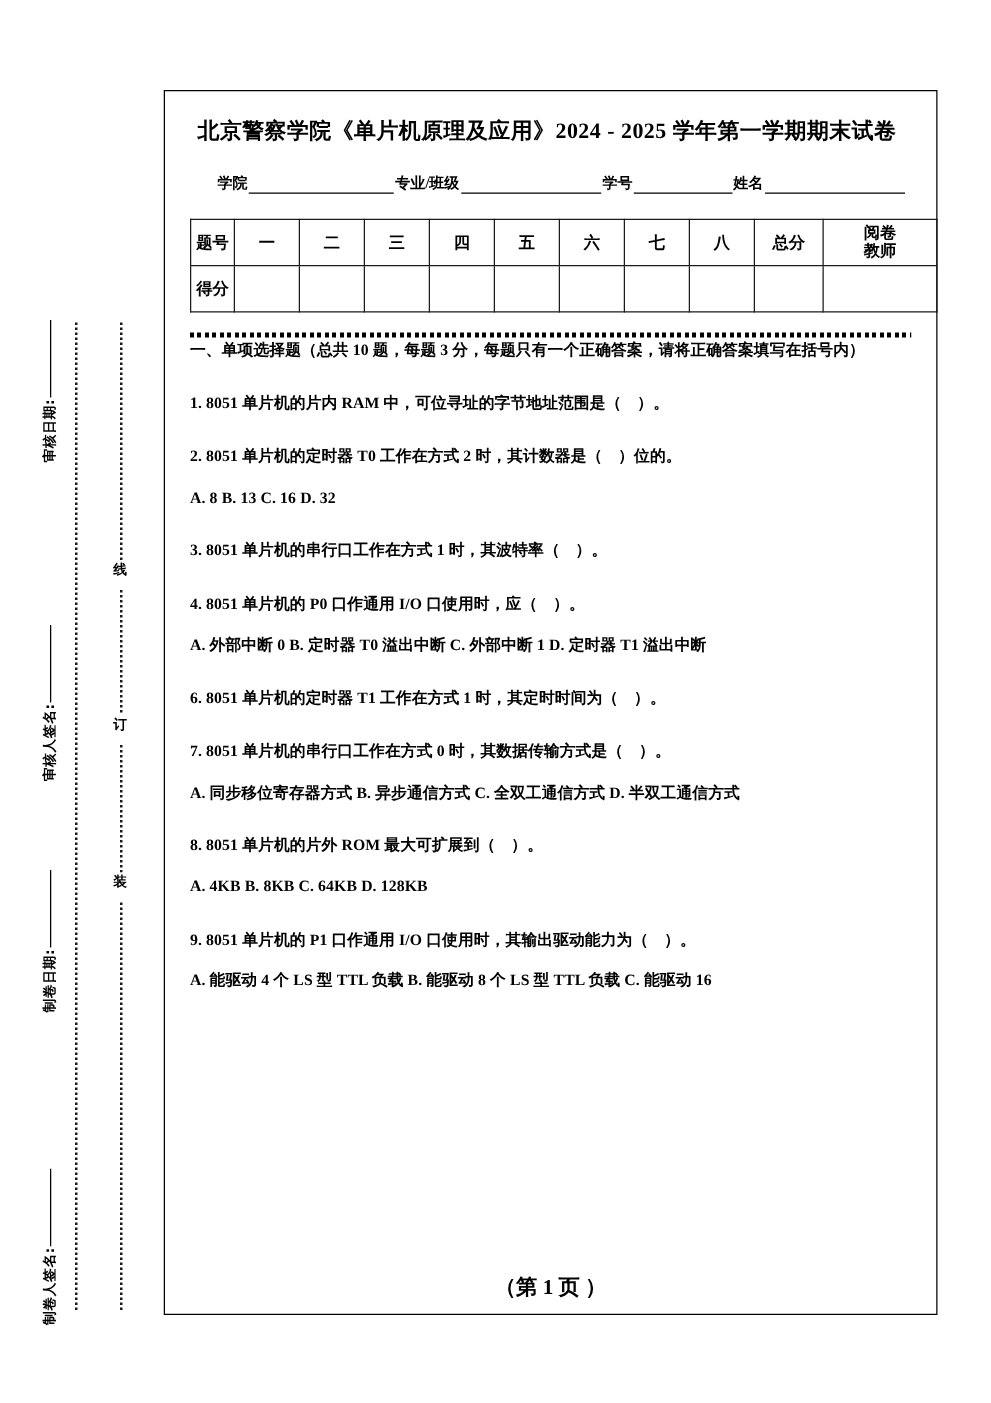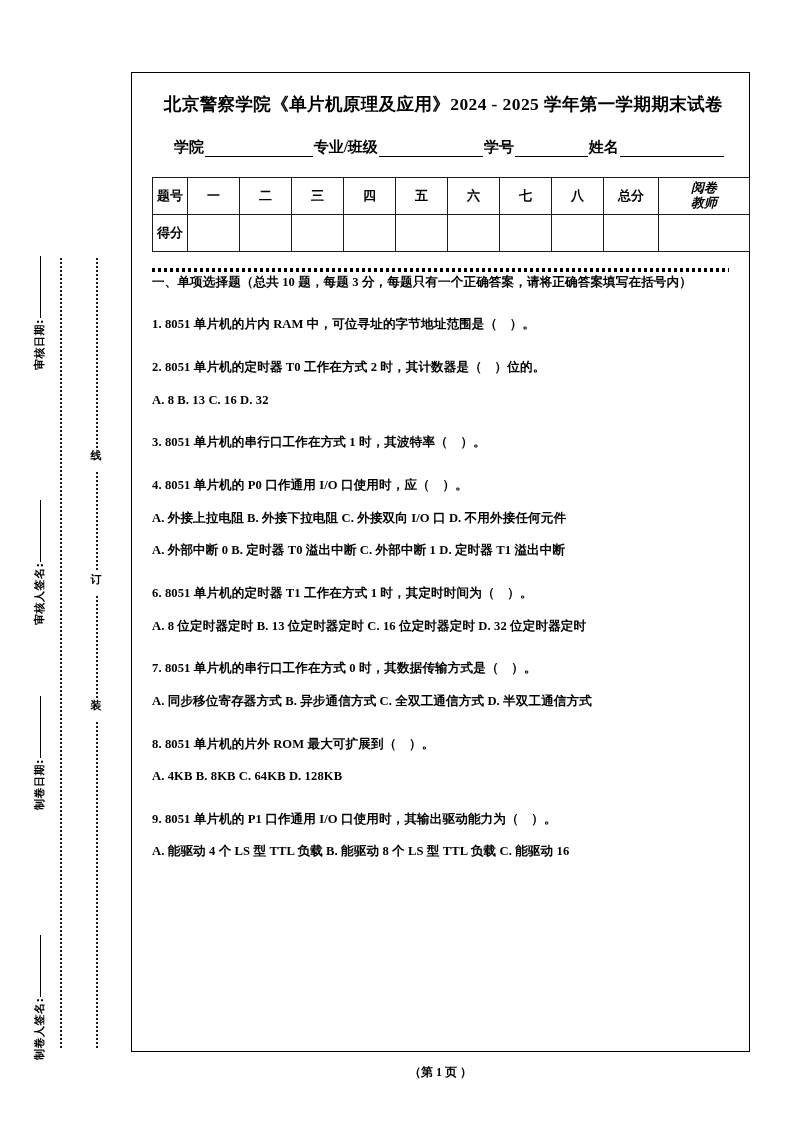--- a/index.html
+++ b/index.html
@@ -58,31 +58,31 @@
     width:619px;height:980px;
     border:1.5px solid #000;
     box-sizing:border-box;
     padding:14px 20px 0 20px;
   }
 
   .doc-title{
     font-family:"Liberation Serif",serif;
     font-size:17.5px;
     font-weight:bold;
-    text-align:right;
+    text-align:left;
     line-height:1.75;
     letter-spacing:0.4px;
     margin:2px 6px 0 6px;
   }
 
   .info-line{
     margin-top:18px;
     margin-left:22px;
     margin-right:4px;
-    font-size:15px;
+    font-size:12px;
     font-family:"Liberation Serif",serif;
     font-weight:bold;
     display:flex;
     align-items:flex-end;
     white-space:nowrap;
   }
   .info-line .lbl{flex:0 0 auto;}
   .info-line .blank{
     flex:1 1 auto;
     border-bottom:1px solid #000;
@@ -116,21 +116,21 @@
     width:34px;
     font-size:12.5px;
     line-height:1.05;
     padding:2px 0;
   }
   td.vtitle span{display:block;}
   td.twoline{line-height:1.12;font-size:12.5px;}
   td.twoline span{display:block;}
   .col-num{width:51px;}
   .col-total{width:54px;}
-  .col-teacher{width:90px;font-style:italic;}
+  .col-teacher{width:90px;}
 
   
   .dotrule{
     margin-top:16px;
     height:4px;
     background-image:repeating-linear-gradient(to right,#000 0 3px,transparent 3px 6px);
   }
 
   
   .section-head{
@@ -157,26 +157,26 @@
     font-family:"Liberation Serif",serif;
     font-weight:bold;
     line-height:1.72;
     text-align:justify;
     letter-spacing:0.1px;
   }
 
   
   .footer{
     position:absolute;
-    left:131px;top:1064px;
+    left:131px;top:1018px;
     width:619px;
     text-align:center;
     font-family:"Liberation Serif",serif;
     font-weight:bold;
-    font-size:12px;
+    font-size:17px;
   }
 </style>
 </head>
 <body>
 
 <div class="seal-area">
 
   <div class="dotline" style="left:60px;top:258px;height:790px;"></div>
 
   <div class="dotline" style="left:96px;top:258px;height:190px;"></div>
@@ -263,26 +263,24 @@
   <div class="section-head">一、单项选择题（总共 10 题，每题 3 分，每题只有一个正确答案，请将正确答案填写在括号内）</div>
 
   <div class="q">1. 8051 单片机的片内 RAM 中，可位寻址的字节地址范围是（　）。</div>
 
   <div class="q">2. 8051 单片机的定时器 T0 工作在方式 2 时，其计数器是（　）位的。</div>
   <div class="opt">A. 8   B. 13   C. 16   D. 32</div>
 
   <div class="q">3. 8051 单片机的串行口工作在方式 1 时，其波特率（　）。</div>
 
   <div class="q">4. 8051 单片机的 P0 口作通用 I/O 口使用时，应（　）。</div>
-  <div class="opt">A. 外接上拉电阻   B. 外接下拉电阻   C. 外接双向 I/O 口   D. 不用外接任何元件</div>
 
   <div class="opt">A. 外部中断 0   B. 定时器 T0 溢出中断   C. 外部中断 1   D. 定时器 T1 溢出中断</div>
 
   <div class="q">6. 8051 单片机的定时器 T1 工作在方式 1 时，其定时时间为（　）。</div>
-  <div class="opt">A. 8 位定时器定时   B. 13 位定时器定时   C. 16 位定时器定时   D. 32 位定时器定时</div>
 
   <div class="q">7. 8051 单片机的串行口工作在方式 0 时，其数据传输方式是（　）。</div>
   <div class="opt">A. 同步移位寄存器方式   B. 异步通信方式   C. 全双工通信方式   D. 半双工通信方式</div>
 
   <div class="q">8. 8051 单片机的片外 ROM 最大可扩展到（　）。</div>
   <div class="opt">A. 4KB   B. 8KB   C. 64KB   D. 128KB</div>
 
   <div class="q">9. 8051 单片机的 P1 口作通用 I/O 口使用时，其输出驱动能力为（　）。</div>
   <div class="opt">A. 能驱动 4 个 LS 型 TTL 负载   B. 能驱动 8 个 LS 型 TTL 负载   C. 能驱动 16</div>
 

